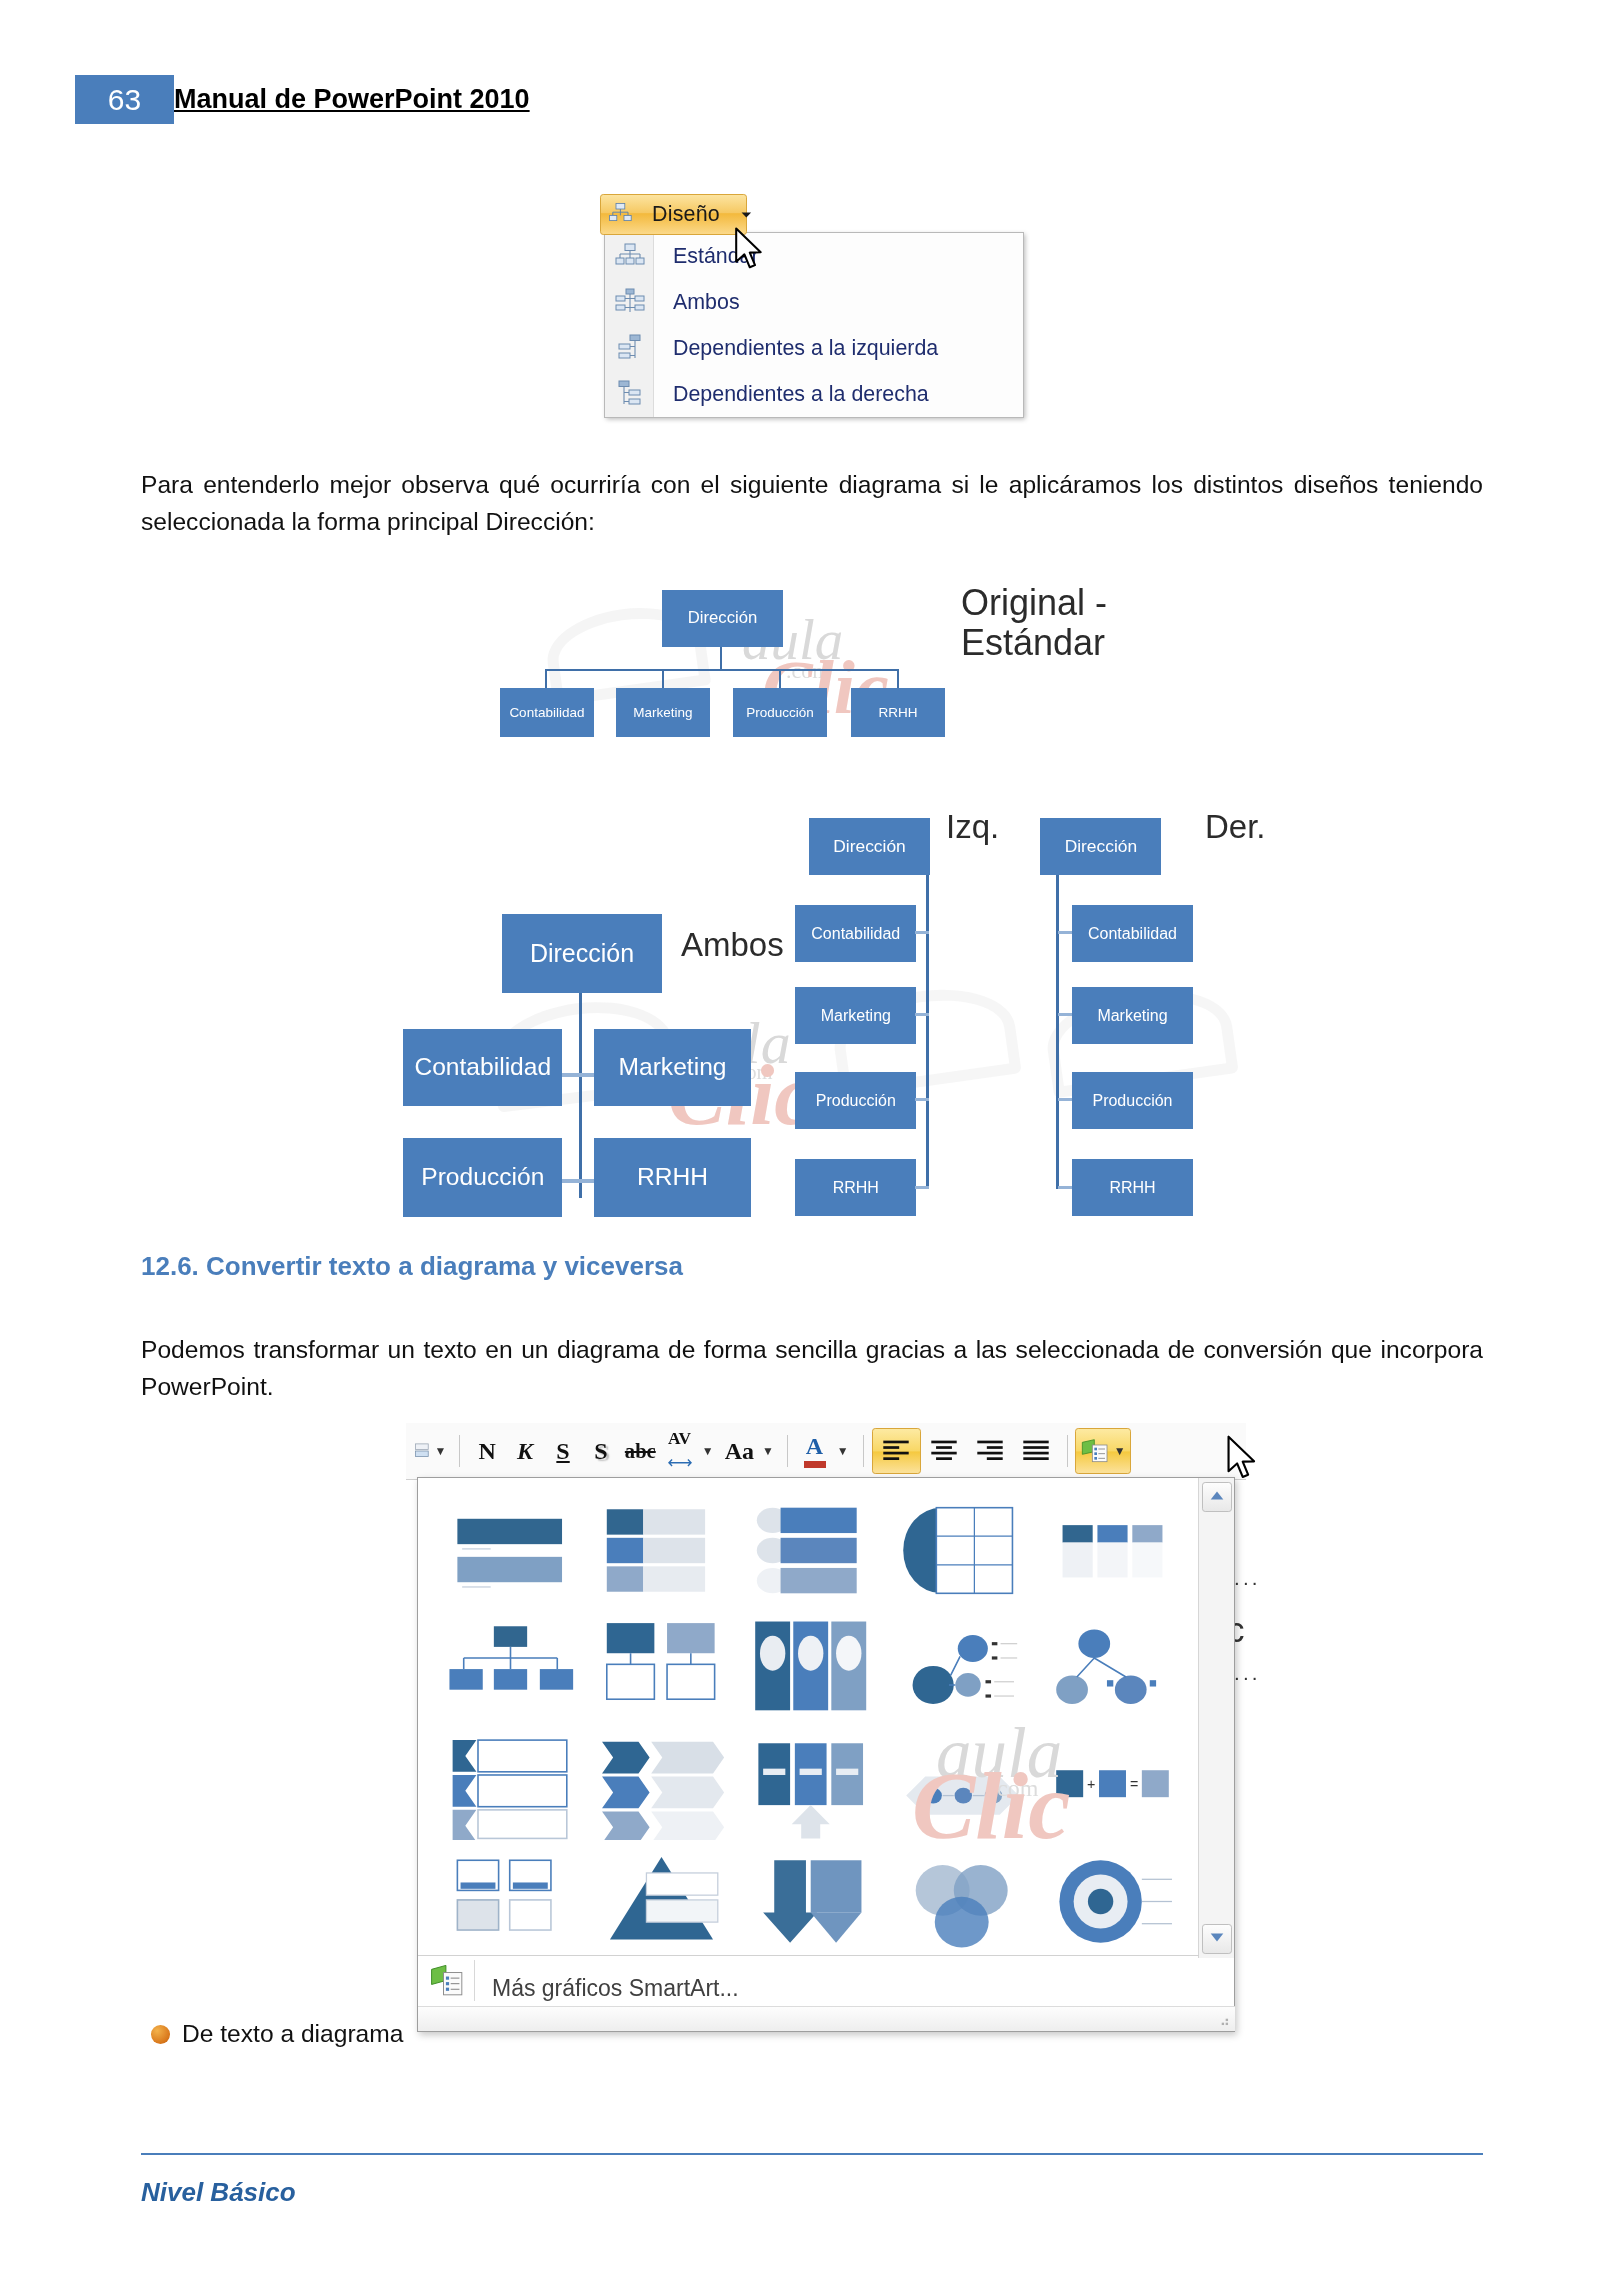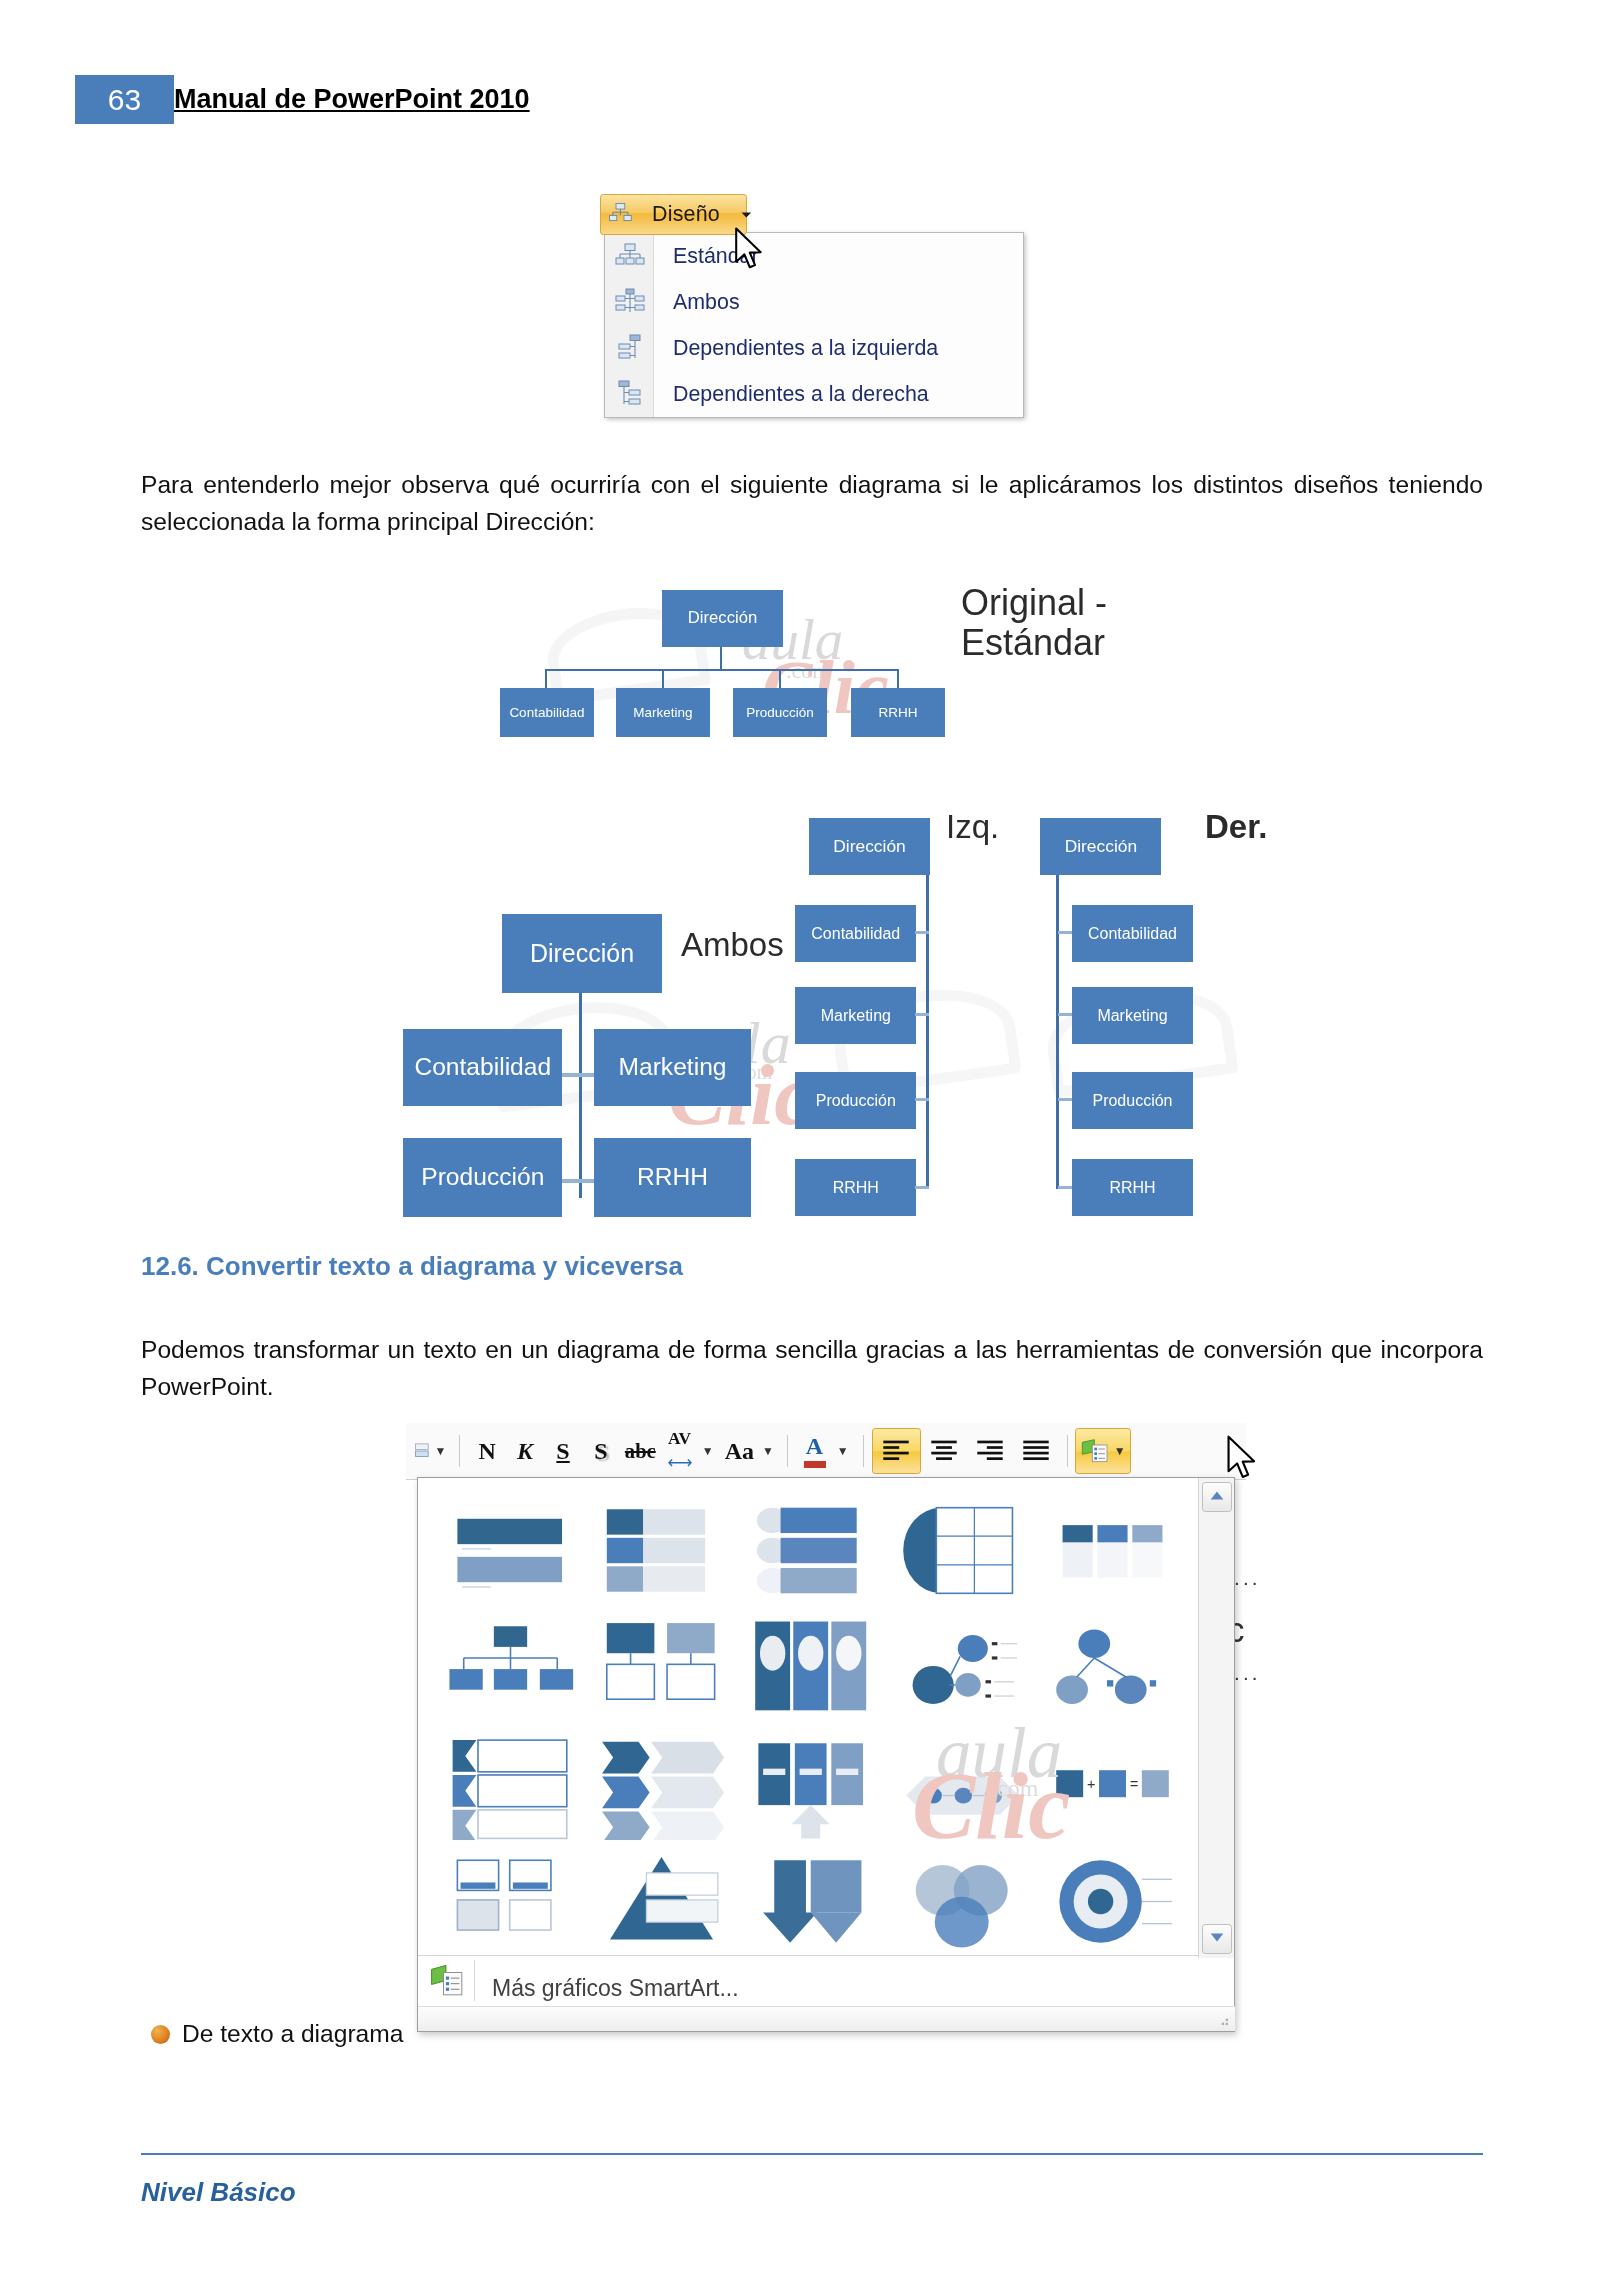--- a/index.html
+++ b/index.html
@@ -352,25 +352,25 @@
 
   <div class="orgbox" style="left:49px; top:194px; width:121px; height:57px; font-size:16px;">Marketing</div>
   <div class="conn light" style="left:35px; top:220px; width:14.3px; height:3.2px;"></div>
 
   <div class="orgbox" style="left:49px; top:279px; width:121px; height:57px; font-size:16px;">Producción</div>
   <div class="conn light" style="left:35px; top:305px; width:14.3px; height:3.2px;"></div>
 
   <div class="orgbox" style="left:49px; top:366px; width:121px; height:57px; font-size:16px;">RRHH</div>
   <div class="conn light" style="left:35px; top:393px; width:14.3px; height:3.2px;"></div>
 
-  <div class="diagram-label" style="left:182px; top:3.2px; font-size:33px;font-weight:bold;">Der.</div>
+  <div class="diagram-label" style="left:182px; top:3.2px; font-size:33px;">Der.</div>
 </div>
 
 <div id="section-heading">12.6. Convertir texto a diagrama y viceversa</div>
-<div class="para" id="para-2">Podemos transformar un texto en un diagrama de forma sencilla gracias a las herramientas de conversión que incorpora PowerPoint.</div>
+<div class="para" id="para-2">Podemos transformar un texto en un diagrama de forma sencilla gracias a las seleccionada de conversión que incorpora PowerPoint.</div>
 
 <div class="bg-peek" style="left:1234px; top:1566px; letter-spacing:3.2px;">...</div>
 <div class="bg-peek" style="left:1227px; top:1610px; font-size:35px;">c</div>
 <div class="bg-peek" style="left:1234px; top:1661px; letter-spacing:3.2px;">...</div>
 
 <div id="smartart-widget">
 
   <div id="sa-toolbar">
     <div class="tb-item" style="margin-left:3.2px;">
       <svg width="17.4" height="24" viewBox="0 0 22 30">

